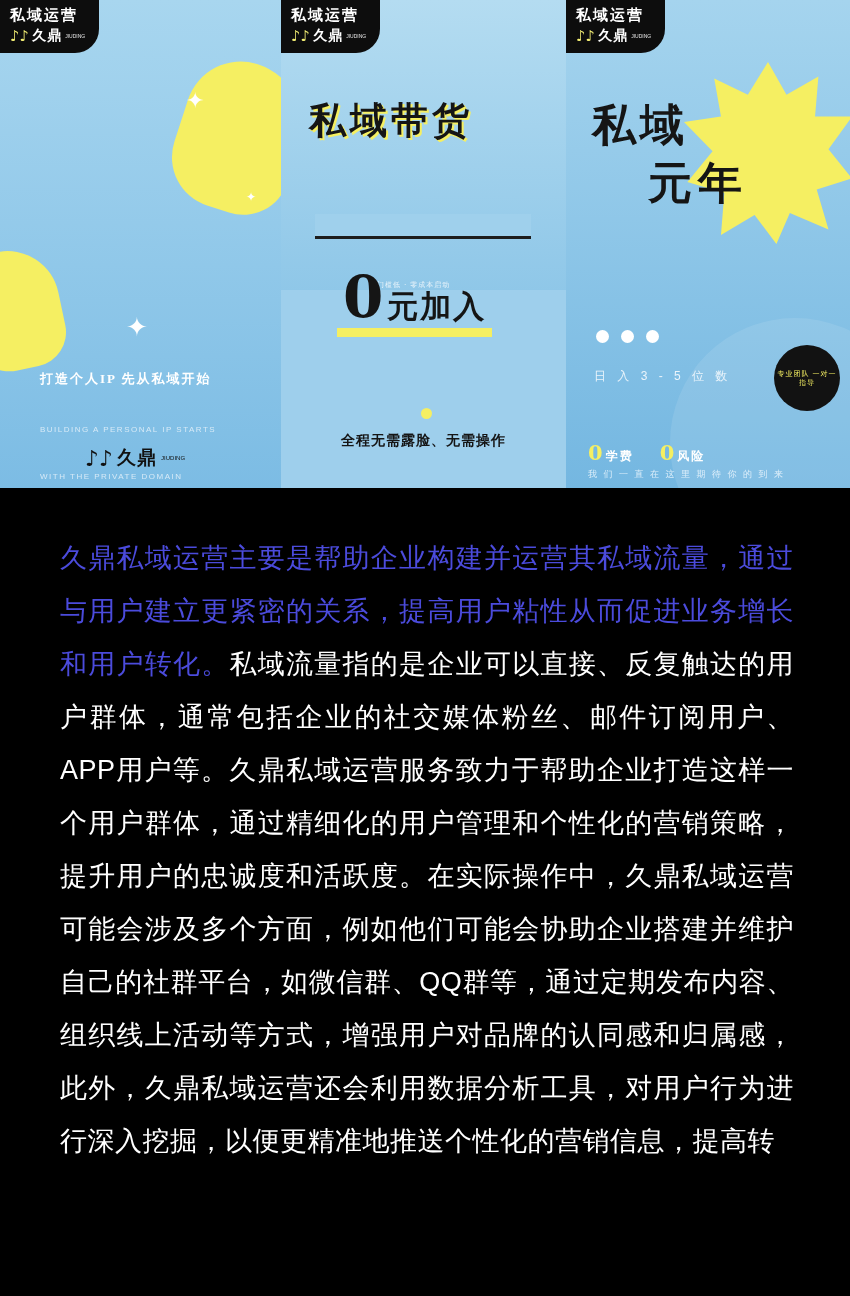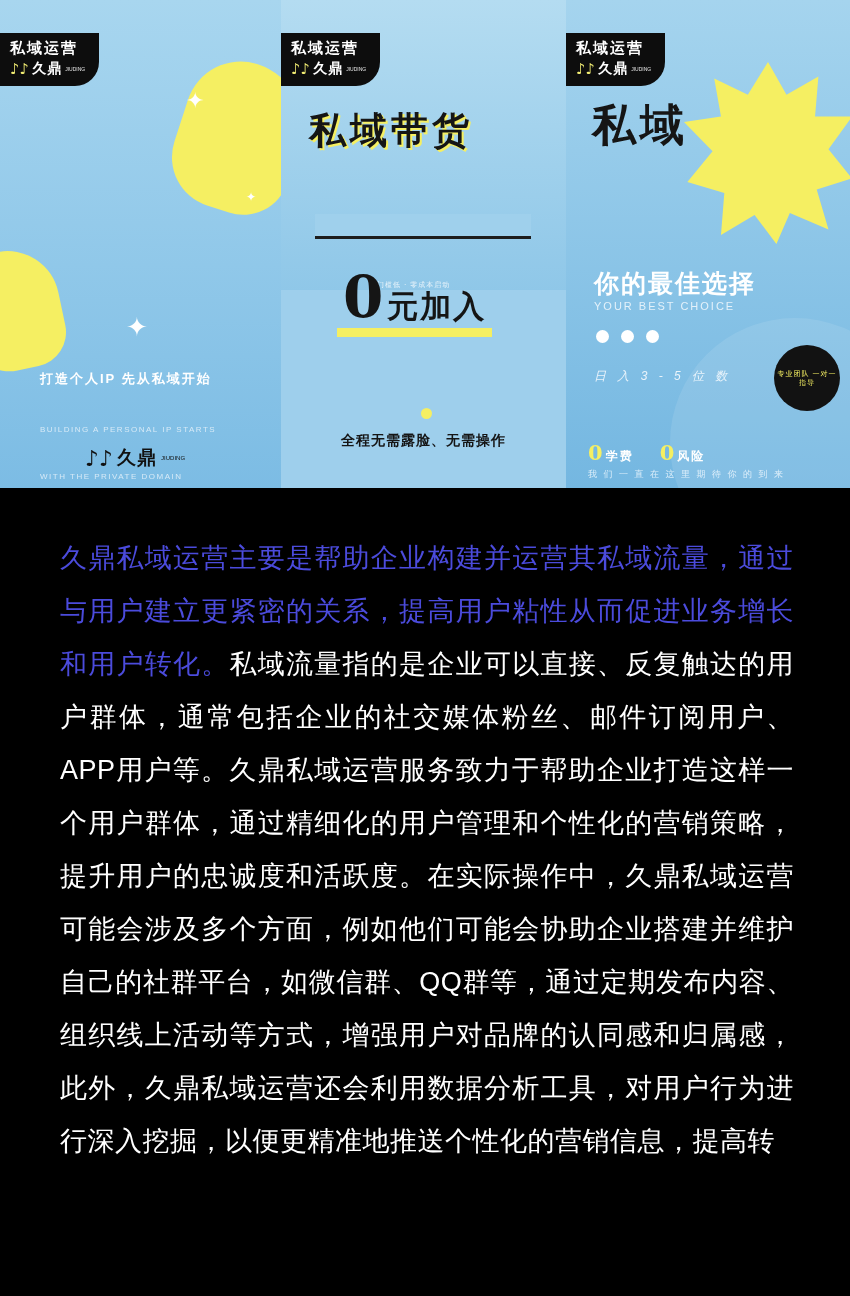--- a/index.html
+++ b/index.html
@@ -41,21 +41,20 @@
   
   .tag {
     position: absolute;
     top: 0;
     left: 0;
     background: #0d0d0d;
     color: #fff;
     padding: 6px 14px 8px 10px;
     border-bottom-right-radius: 24px;
     z-index: 6;
-    margin-top: 33px;
   }
   .tag .tag-title {
     font-size: 15px;
     font-weight: bold;
     letter-spacing: 2px;
     line-height: 18px;
     color: #ffffff;
   }
   .tag .tag-logo {
     display: flex;
@@ -127,20 +126,21 @@
     position: absolute;
     left: 40px; top: 370px;
     z-index: 4;
   }
   .c1-sub .cn {
     font-size: 13px;
     color: #ffffff;
     letter-spacing: 2px;
     line-height: 18px;
     font-weight: bold;
+    font-family: Liberation Serif, serif;
   }
   .c1-sub .en {
     font-size: 8px;
     color: #d7eaf7;
     letter-spacing: 1.5px;
     line-height: 11px;
     margin-top: 36px;
   }
   .c1-logo {
     position: absolute;
@@ -164,21 +164,21 @@
 
   
   .c2-band {
     position: absolute;
     left: 0; top: 290px;
     width: 285px; height: 198px;
     background: #9ecfec;
   }
   .c2-title {
     position: absolute;
-    left: 28px; top: 106px;
+    left: 28px; top: 96px;
     font-size: 37px;
     font-weight: bold;
     color: #151515;
     letter-spacing: 4px;
     z-index: 4;
     text-shadow: 2px 2px 0 #f5ef62;
   }
   .c2-divider {
     position: absolute;
     left: 34px; top: 214px;
@@ -323,21 +323,20 @@
     text-align: center;
     line-height: 9px;
   }
   .c3-income {
     position: absolute;
     left: 28px; top: 368px;
     font-size: 12px;
     color: #eaf4fb;
     letter-spacing: 4px;
     z-index: 4;
-    font-style: italic;
   }
   .c3-stats {
     position: absolute;
     left: 22px; top: 440px;
     display: flex;
     gap: 26px;
     z-index: 4;
   }
   .c3-stats .stat { display: flex; align-items: baseline; gap: 3px;}
   .c3-stats .num { font-size: 21px; font-weight: bold; color: #f5ef62; font-family:"DejaVu Serif", serif;}
@@ -444,26 +443,23 @@
         <div class="tag-title">私域运营</div>
         <div class="tag-logo">
           <span class="mark">♪♪</span>
           <span class="name">久鼎</span>
           <span class="sub">JIUDING</span>
         </div>
       </div>
 
       <div class="c3-title">
         <div class="l1">私域</div>
-      </div>
-
-      <div class="c3-choice">
-        <div class="cn">你的最佳选择</div>
-        <div class="en">YOUR BEST CHOICE</div>
-      </div>
+        <div class="l2">元年</div>
+      </div>
+
 
       <div class="c3-dots">
         <i></i>
         <i></i>
         <i></i>
       </div>
 
       <div class="c3-stamp">专业团队 一对一 指导</div>
       <div class="c3-income">日 入 3 - 5 位 数</div>
 

